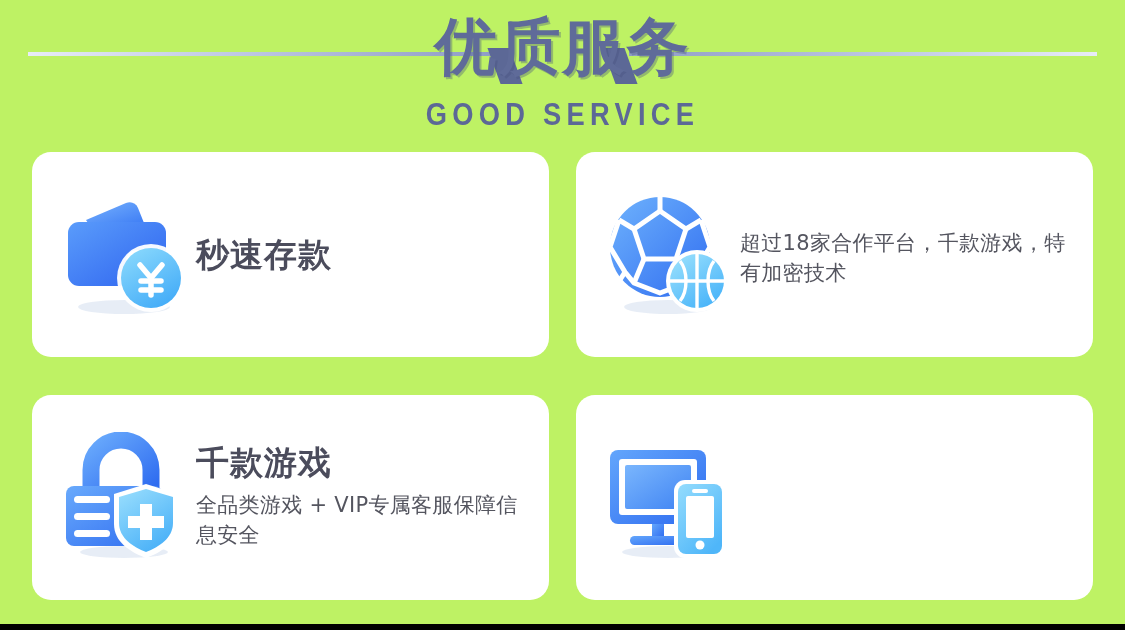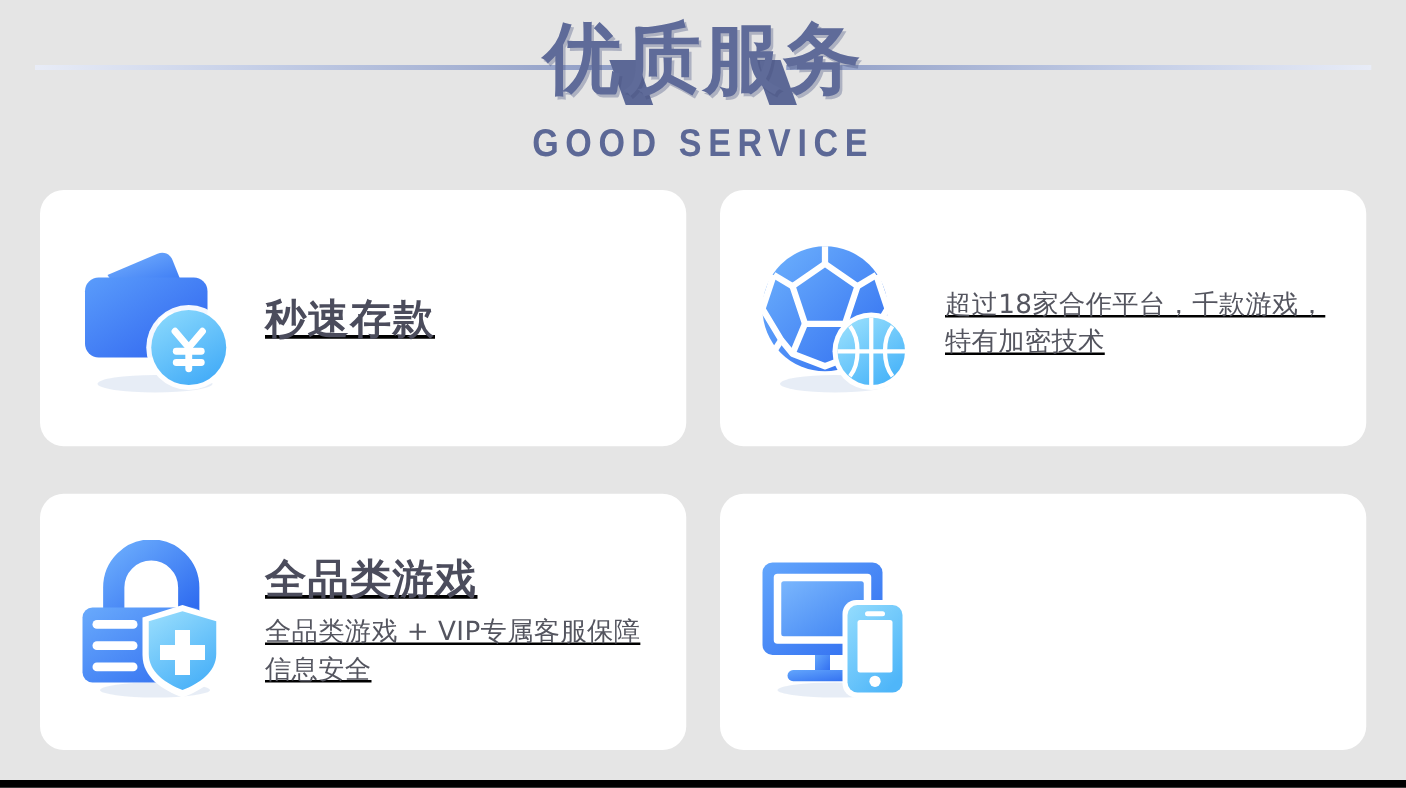--- a/index.html
+++ b/index.html
@@ -2,21 +2,21 @@
 <html><head>
 <meta charset="utf-8">
 <style>
   * { margin:0; padding:0; box-sizing:border-box; }
   html, body {
     width:1125px; height:630px;
     background:#000000;
     font-family:"Liberation Sans","DejaVu Sans",sans-serif;
     overflow:hidden;
   }
-  .page { position:relative; width:1125px; height:624px; background:#e5e5e5; }
+  .page { position:relative; width:1125px; height:624px; background:#bef264; }
 
   
   .header { position:relative; width:1125px; height:146px; }
 
   .rule {
     position:absolute; top:52px; height:4px;
   }
   .rule-left {
     left:28px; width:468px;
     background:linear-gradient(90deg,#e8ecf7 0%,#c3cde6 40%,#8e9cc4 100%);
@@ -66,21 +66,21 @@
     border-radius:19px;
     display:flex; align-items:center;
     padding:0 10px 0 26px;
     overflow:hidden;
   }
   .card-icon {
     flex:0 0 auto;
     width:132px; height:132px;
     position:relative;
   }
-  .card-text { margin-left:22px; padding-right:6px;text-decoration:underline; }
+  .card-text { margin-left:6px; padding-right:6px; }
   .card-title {
     font-size:33px; font-weight:bold;
     color:#4b4c5c; letter-spacing:1px;
     line-height:1.15; white-space:nowrap;
     font-family:"DejaVu Sans","Liberation Sans",sans-serif;
   }
   .card-sub {
     margin-top:9px;
     font-size:21px; font-weight:normal;
     color:#54555f; line-height:1.42;
@@ -208,21 +208,21 @@
             <rect x="16" y="64" width="36" height="7" rx="3.5"></rect>
             <rect x="16" y="81" width="36" height="7" rx="3.5"></rect>
             <rect x="16" y="98" width="36" height="7" rx="3.5"></rect>
           </g>
           <path d="M88 52 L120 62 V92 C120 110 104 120 88 126 C72 120 56 110 56 92 V62 Z" fill="#ffffff"></path>
           <path d="M88 57 L115 65 V91 C115 106 101 115 88 120 C75 115 61 106 61 91 V65 Z" fill="url(#sh)"></path>
           <path d="M82 72 H94 V84 H106 V96 H94 V108 H82 V96 H70 V84 H82 Z" fill="#ffffff"></path>
         </svg>
       </div>
       <div class="card-text">
-        <div class="card-title">全品类游戏</div>
+        <div class="card-title">千款游戏</div>
         <div class="card-sub">全品类游戏 + VIP专属客服保障信息安全</div>
       </div>
     </div>
 
     <div class="card card-4">
       <div class="card-icon">
         <svg viewBox="0 0 132 132" xmlns="http://www.w3.org/2000/svg">
           <defs>
             <linearGradient id="mg" x1="0" y1="0" x2="1" y2="1">
               <stop offset="0" stop-color="#63a6fc"></stop>

